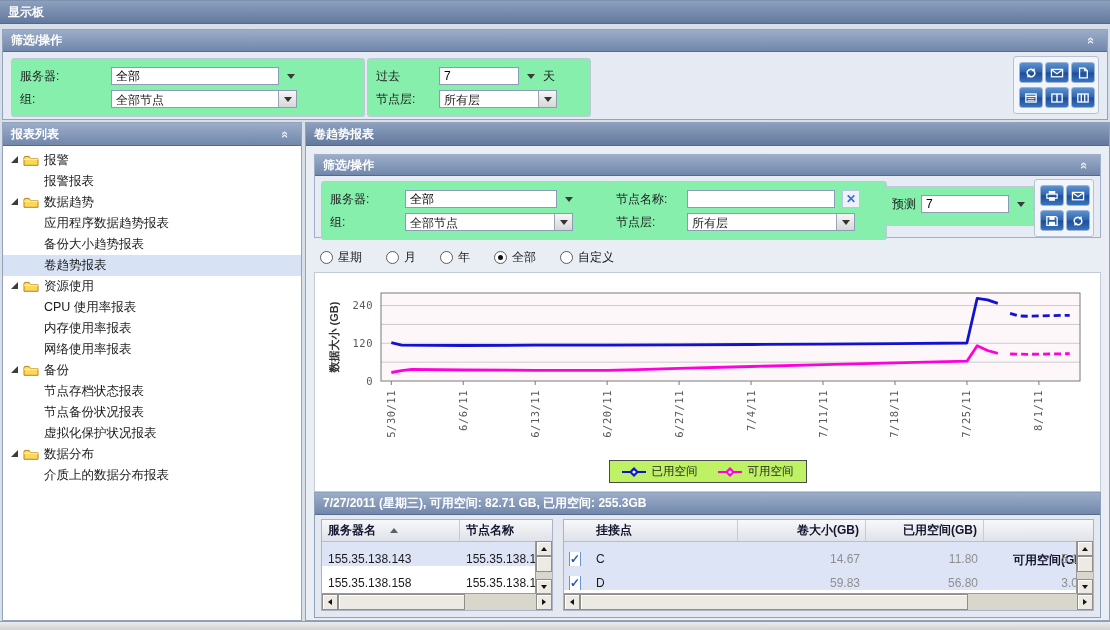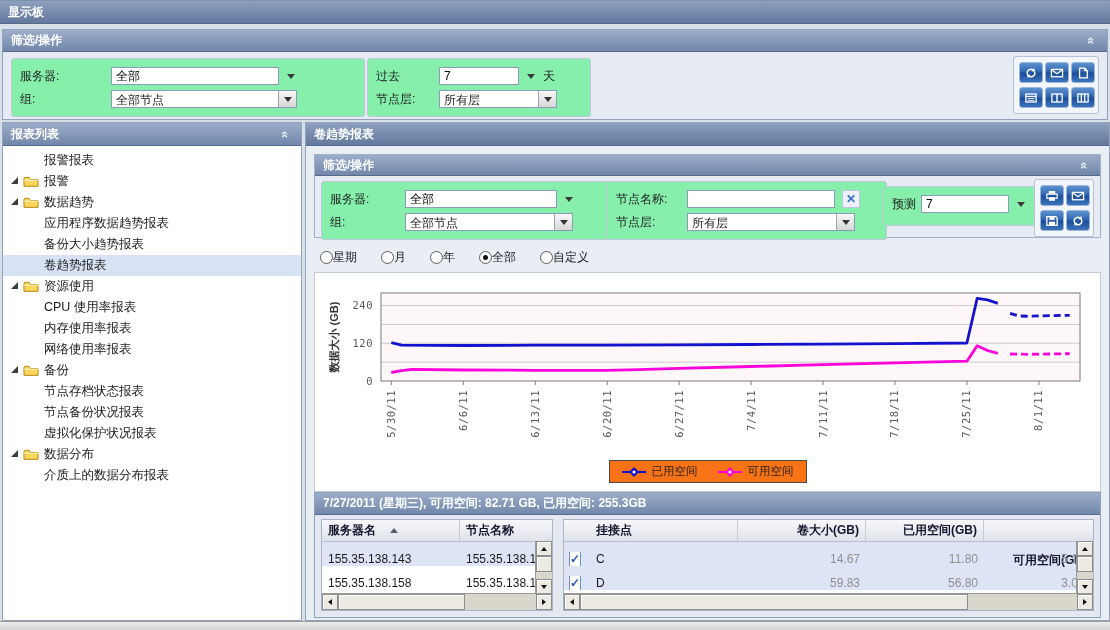--- a/index.html
+++ b/index.html
@@ -62,30 +62,30 @@
 
   
   #main{left:305px;top:122px;width:803px;height:497px;border:1px solid #93a3bd;background:#e9edf4;}
   #main>.bar{height:22px;}
   #main-body{position:absolute;left:0;right:0;top:23px;bottom:0;background:#e9edf4;}
 
   #innerfilter{left:8px;right:8px;top:8px;height:82px;background:#e7ebf3;border:1px solid #9fb0c8;}
   #innerfilter .bar{height:20px;}
 
   .radio-row{position:absolute;left:14px;top:100px;height:22px;display:flex;align-items:center;gap:24px;}
-  .radio-item{display:flex;align-items:center;cursor:pointer;}
+  .radio-item{display:flex;align-items:center;gap:5px;cursor:pointer;}
   .radio{width:11px;height:11px;border-radius:50%;border:1px solid #5c5c5c;background:#fff;
          display:flex;align-items:center;justify-content:center;}
   .radio.on::after{content:"";width:5px;height:5px;border-radius:50%;background:#111;}
 
   #chartbox{left:8px;right:8px;top:126px;height:212px;background:#fff;border:1px solid #c3cbd9;padding-top:6px;}
   .ytick,.xtick{font-family:"DejaVu Sans Mono",monospace;font-size:10.5px;fill:#5a5a5a;letter-spacing:0.5px;}
   .ylab{font-family:"Liberation Sans",sans-serif;font-size:11px;font-weight:bold;fill:#333;}
   #legend{position:absolute;left:0;right:0;bottom:8px;display:flex;justify-content:center;}
-  #legend .box{display:flex;gap:20px;border:1px solid #4a4a4a;background:#f97316;padding:3px 12px;align-items:center;}
+  #legend .box{display:flex;gap:20px;border:1px solid #4a4a4a;background:#bef264;padding:3px 12px;align-items:center;}
   .leg-item{display:flex;align-items:center;gap:6px;font-size:11.5px;color:#222;}
 
   
   #gridpanel{left:8px;right:8px;top:346px;height:124px;border:1px solid #8fa0ba;background:#e3e8f1;}
   #gridpanel .bar{height:21px;font-size:12px;}
   .grid-body{position:absolute;left:0;right:0;top:22px;bottom:0;padding:4px 6px;}
   .tbl{position:absolute;top:4px;background:#fff;border:1px solid #aab4c6;overflow:hidden;}
   #tbl-left{left:6px;width:230px;height:90px;}
   #tbl-right{left:248px;right:6px;height:90px;}
   .thead{display:flex;height:21px;background:linear-gradient(#f7f8fa,#dfe2e9);
@@ -209,32 +209,32 @@
       </div>
   </div>
 </div>
 
 <div id="sidebar" class="abs">
   <div class="bar">
     <span>报表列表</span>
     <span class="collapse-up collapse-left" style="transform:none;"></span>
   </div>
   <div class="tree">
-      <div class="tree-row leaf">
-        <span class="tree-label">报警报表</span>
-      </div>
       <div class="tree-row folder">
         <span class="expander"></span>
         <span class="folder-ic">
           <svg viewBox="0 0 16 13" width="16" height="13">
             <path d="M1 3.2 1 11.3 15 11.3 15 4.6 7.6 4.6 6.1 2.4 2 2.4 Z" fill="#fcd75b" stroke="#b8860b" stroke-width="1"></path>
             <path d="M1 5.2 15 5.2" stroke="#fff0b8" stroke-width="1.2" fill="none"></path>
           </svg>
         </span>
         <span class="tree-label">报警</span>
+      </div>
+      <div class="tree-row leaf">
+        <span class="tree-label">报警报表</span>
       </div>
       <div class="tree-row folder">
         <span class="expander"></span>
         <span class="folder-ic">
           <svg viewBox="0 0 16 13" width="16" height="13">
             <path d="M1 3.2 1 11.3 15 11.3 15 4.6 7.6 4.6 6.1 2.4 2 2.4 Z" fill="#fcd75b" stroke="#b8860b" stroke-width="1"></path>
             <path d="M1 5.2 15 5.2" stroke="#fff0b8" stroke-width="1.2" fill="none"></path>
           </svg>
         </span>
         <span class="tree-label">数据趋势</span>

